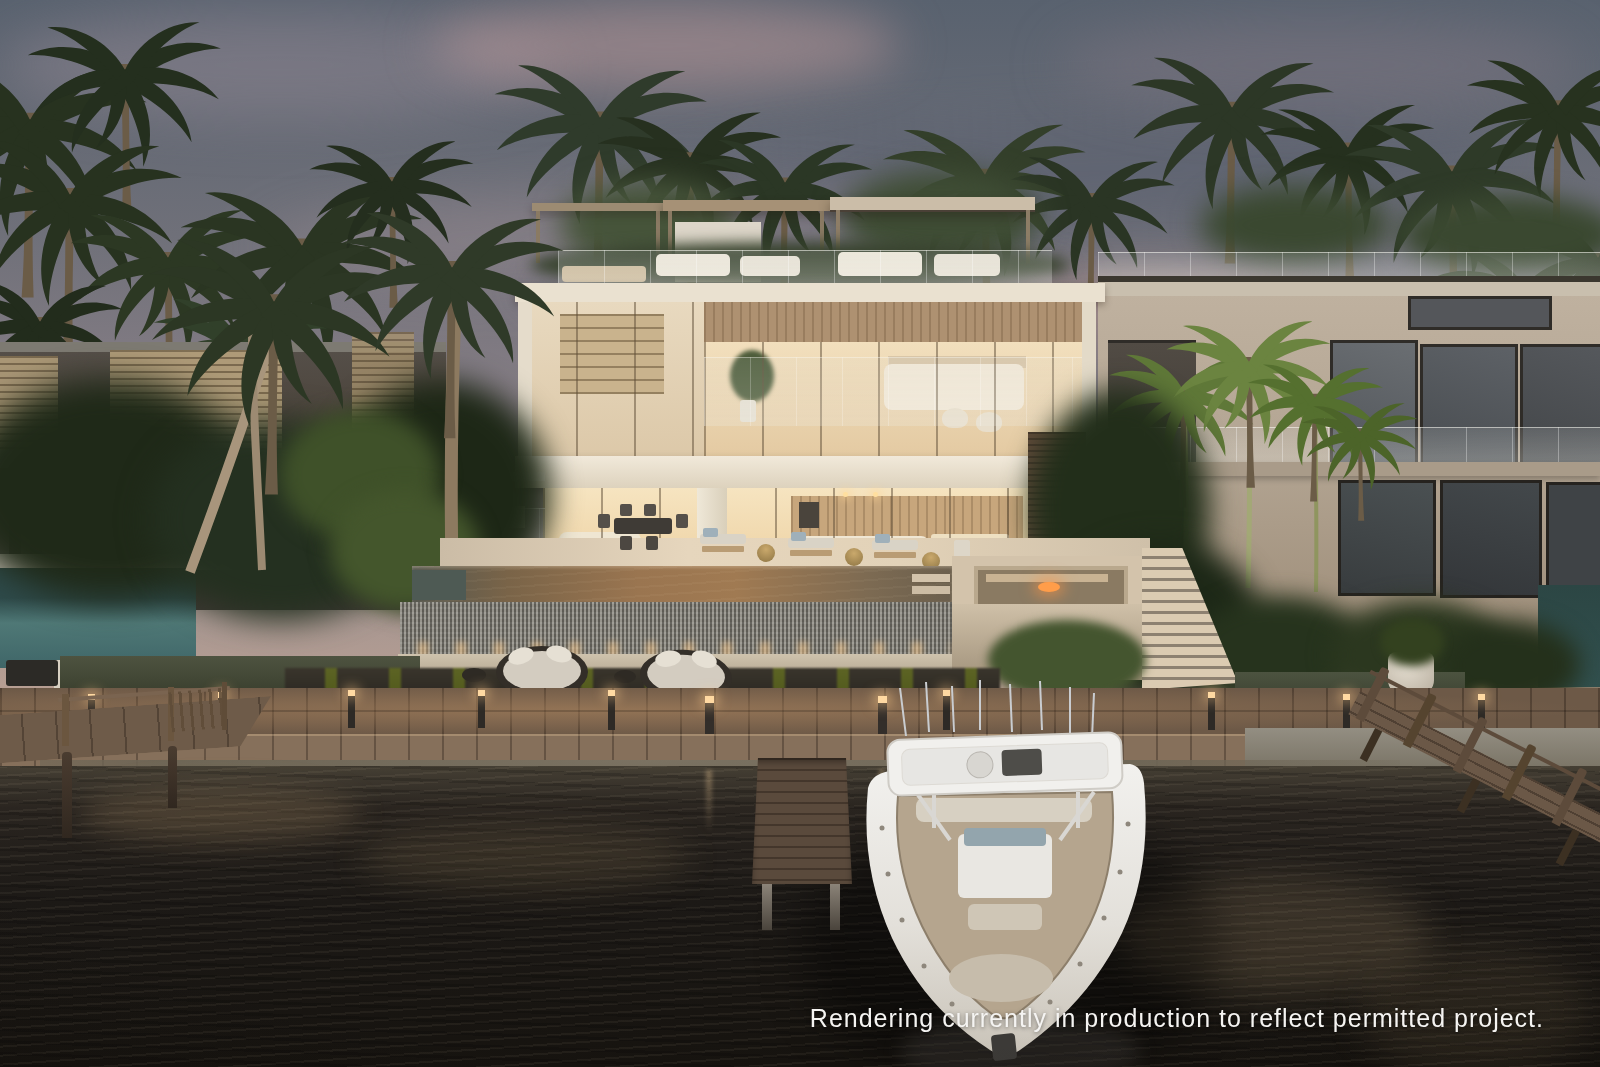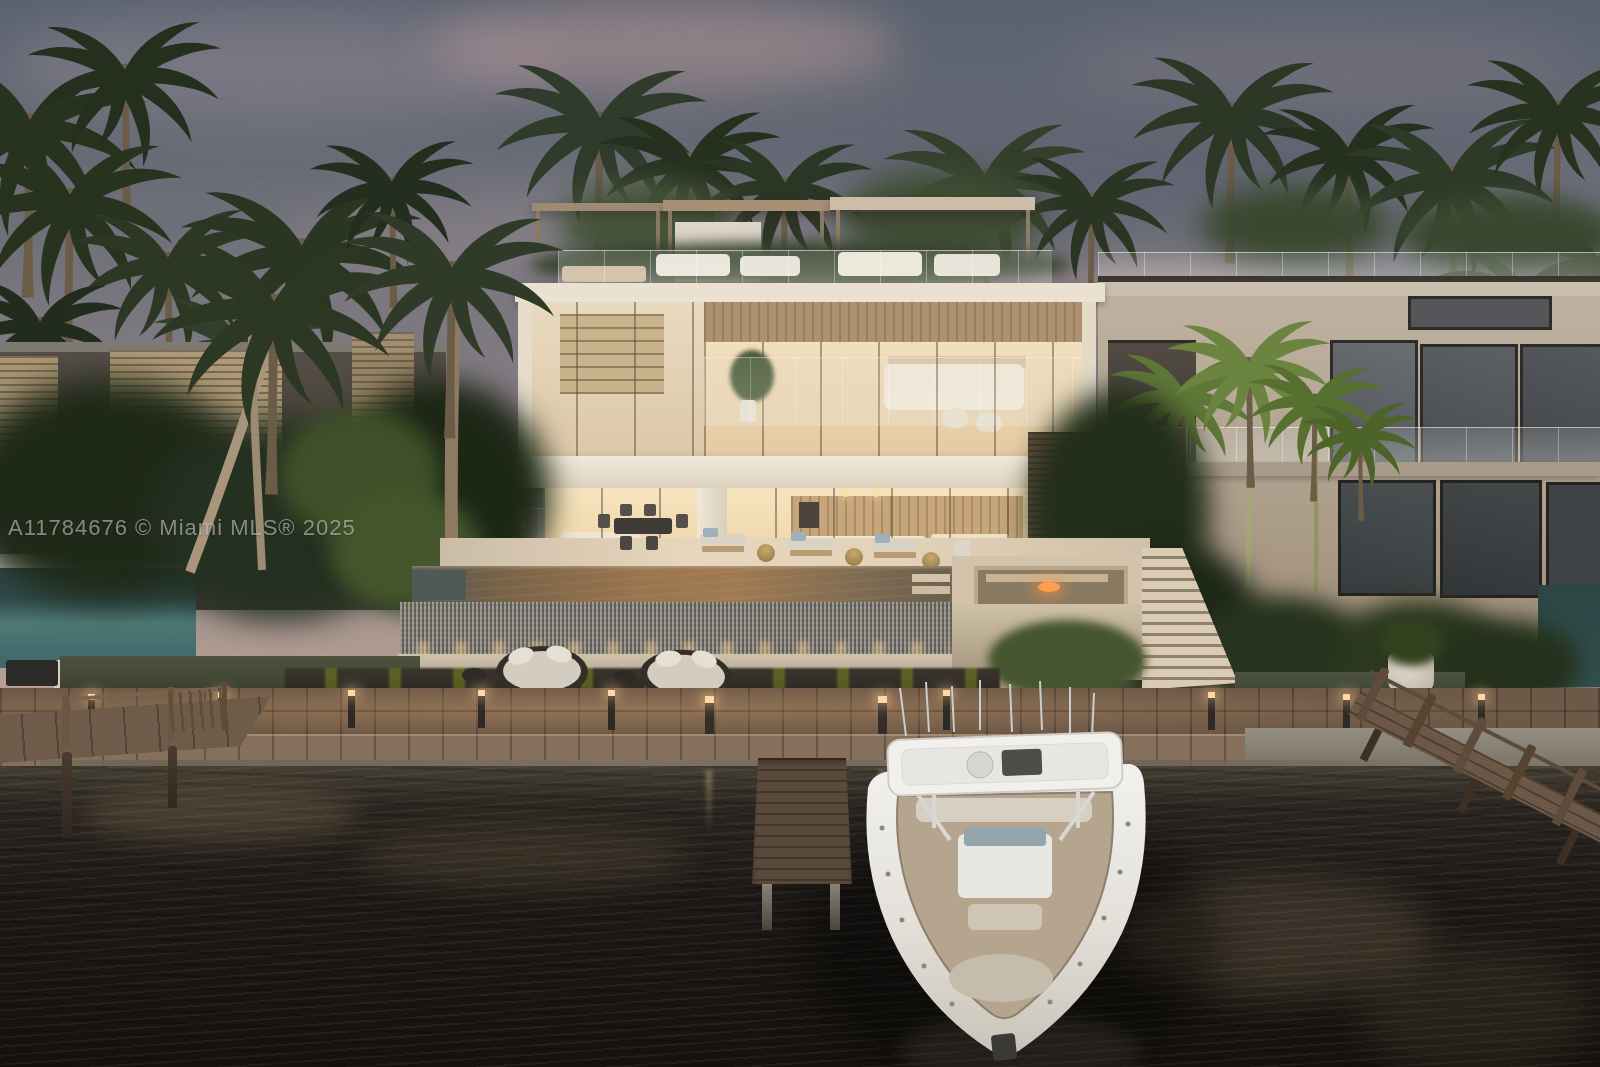--- a/index.html
+++ b/index.html
@@ -413,14 +413,14 @@
         <circle cx="274" cy="240" r="2.5"></circle>
         <circle cx="250" cy="286" r="2.5"></circle>
         <circle cx="220" cy="324" r="2.5"></circle>
     </g>
 
     <rect x="162" y="356" width="24" height="26" rx="4" fill="#3c3a37" transform="rotate(-6 174 369)"></rect>
   </svg>
 
   <div class="a" style="left:0;top:0;width:1600px;height:1067px;background:radial-gradient(120% 100% at 50% 40%,rgba(0,0,0,0) 58%,rgba(10,8,6,.28) 100%);pointer-events:none;"></div>
 
-  <div id="watermark" class="a" style="left:8px;top:515px;">A11784676 © Miami MLS® 2025</div>
+  <div id="caption" class="a" style="right:56px;bottom:34px;">Rendering currently in production to reflect permitted project.</div>
 </div>
 
 </body></html>

